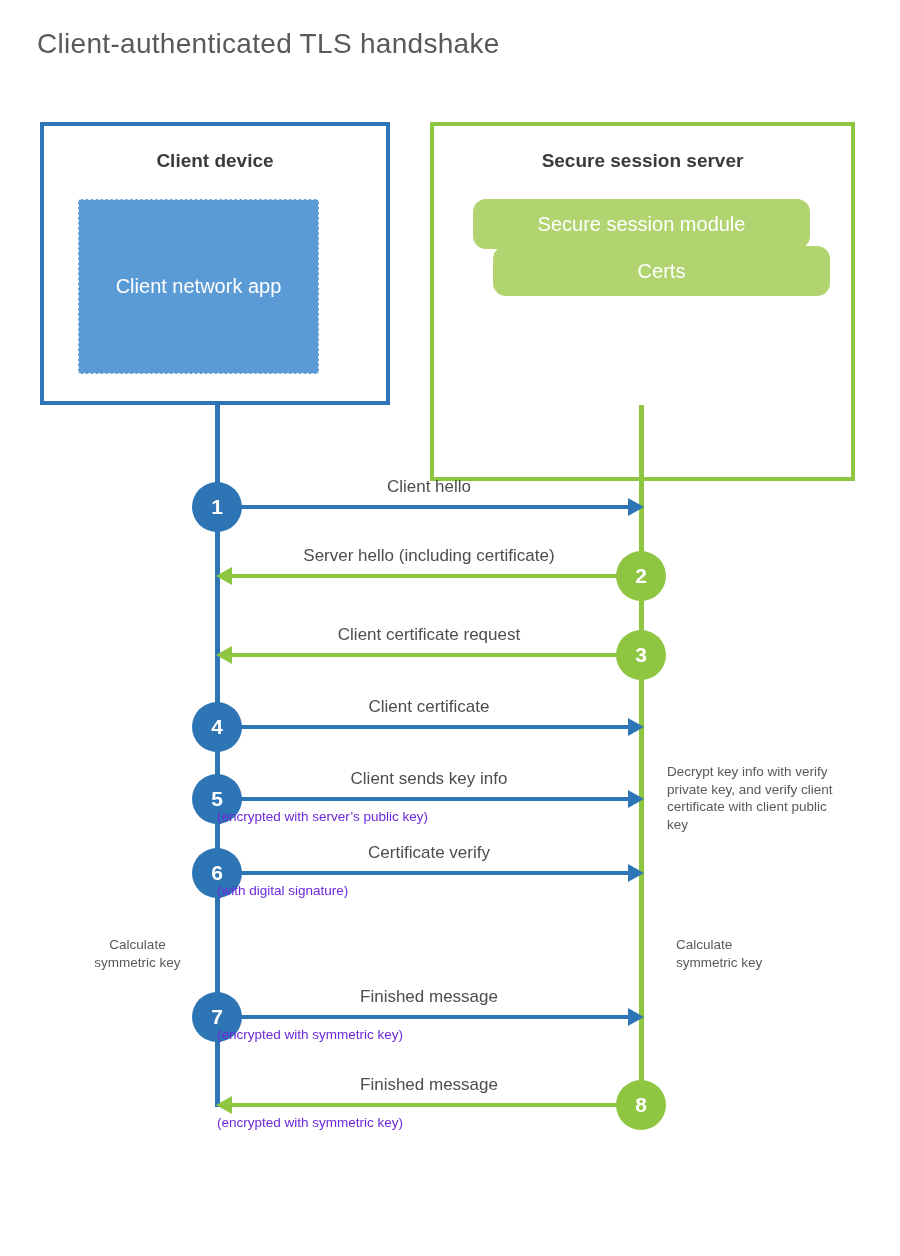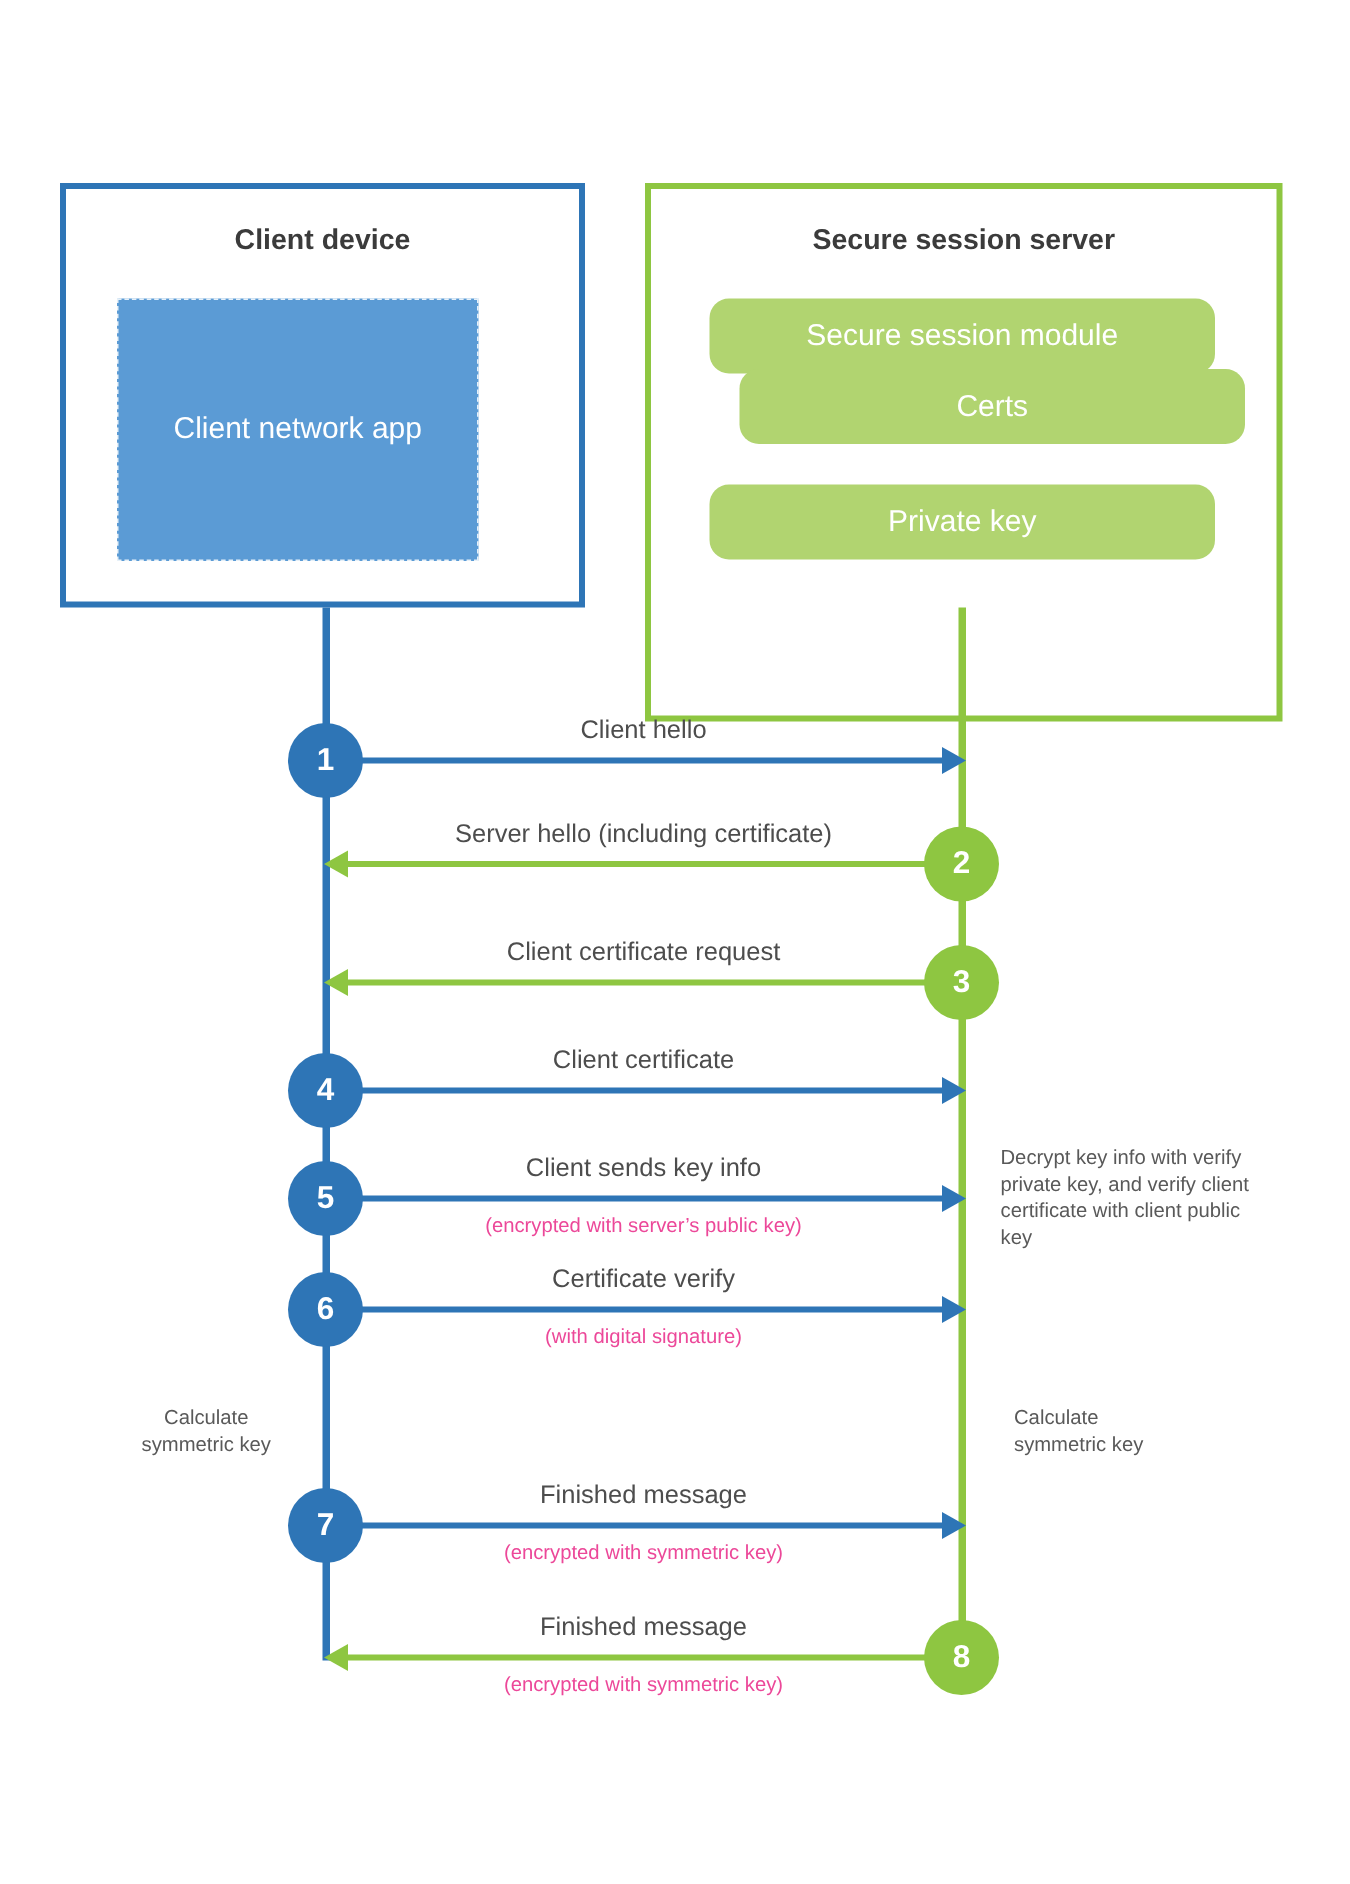--- a/index.html
+++ b/index.html
@@ -37,22 +37,22 @@
   .green-line{left:639px;top:405px;width:5px;height:700px;background:var(--green);}
   
   .step{position:absolute;left:0;width:900px;height:0;}
   .s1{top:507px}.s2{top:576px}.s3{top:655px}.s4{top:727px}
   .s5{top:799px}.s6{top:873px}.s7{top:1017px}.s8{top:1105px}
   .msg-label{
     position:absolute;left:217px;width:424px;bottom:10px;text-align:center;
     font-size:17px;color:var(--text);
   }
   .sub-label{
-    position:absolute;left:217px;width:424px;top:10px;text-align:center;
-    font-size:13.5px;color:#ec4899;
+    position:absolute;left:217px;width:424px;top:10px;text-align:left;
+    font-size:13.5px;color:#6d28d9;
   }
   .arrow{position:absolute;top:-2px;height:4px;}
   .right .arrow{left:217px;width:412px;background:var(--blue);}
   .right .arrow::after{
     content:"";position:absolute;right:-15px;top:-7px;
     border:9px solid transparent;border-right:0;border-left:16px solid var(--blue);
   }
   .left .arrow{left:231px;width:410px;background:var(--green);}
   .left .arrow::before{
     content:"";position:absolute;left:-15px;top:-7px;
@@ -69,38 +69,36 @@
   .note{position:absolute;font-size:13.5px;color:#595959;line-height:1.3;}
   .decrypt{left:667px;top:763px;width:174px;}
   .calc-left{left:80px;top:936px;width:115px;text-align:center;}
   .calc-right{left:676px;top:936px;width:115px;}
 </style>
 </head>
 <body>
 
 <div class="canvas">
 
+  <h1 class="title">Client-authenticated TLS handshake</h1>
 
   <div class="box client">
     <div class="box-title">Client device</div>
     <div class="app-box">
       <span>Client network app</span>
     </div>
   </div>
 
   <div class="box server">
     <div class="box-title">Secure session server</div>
     <div class="bar b1">
       <span>Secure session module</span>
     </div>
     <div class="bar b2">
       <span>Certs</span>
-    </div>
-    <div class="bar b3">
-      <span>Private key</span>
     </div>
   </div>
 
   <div class="lifeline blue-line"></div>
   <div class="lifeline green-line"></div>
 
   <div class="step s1 right">
     <div class="msg-label">Client hello</div>
     <div class="arrow"></div>
     <div class="circle">

